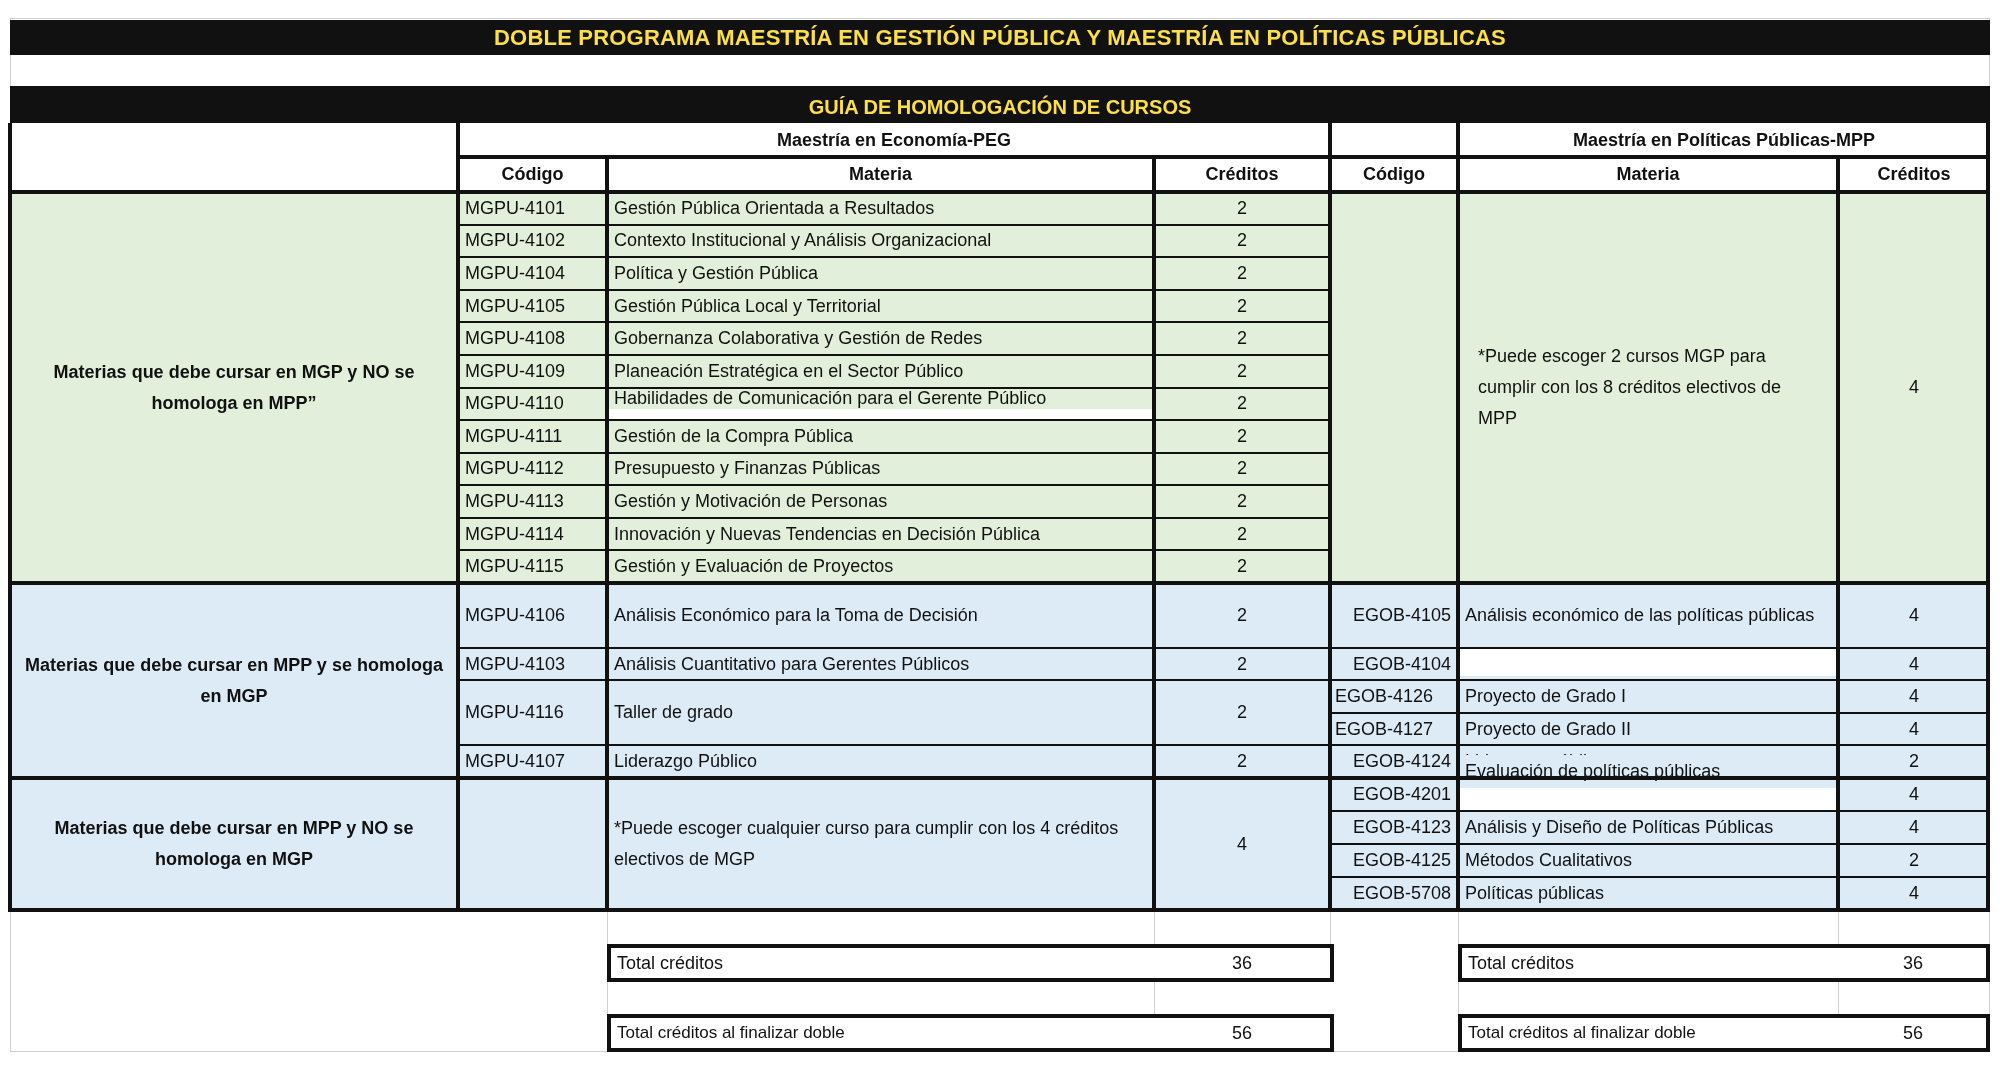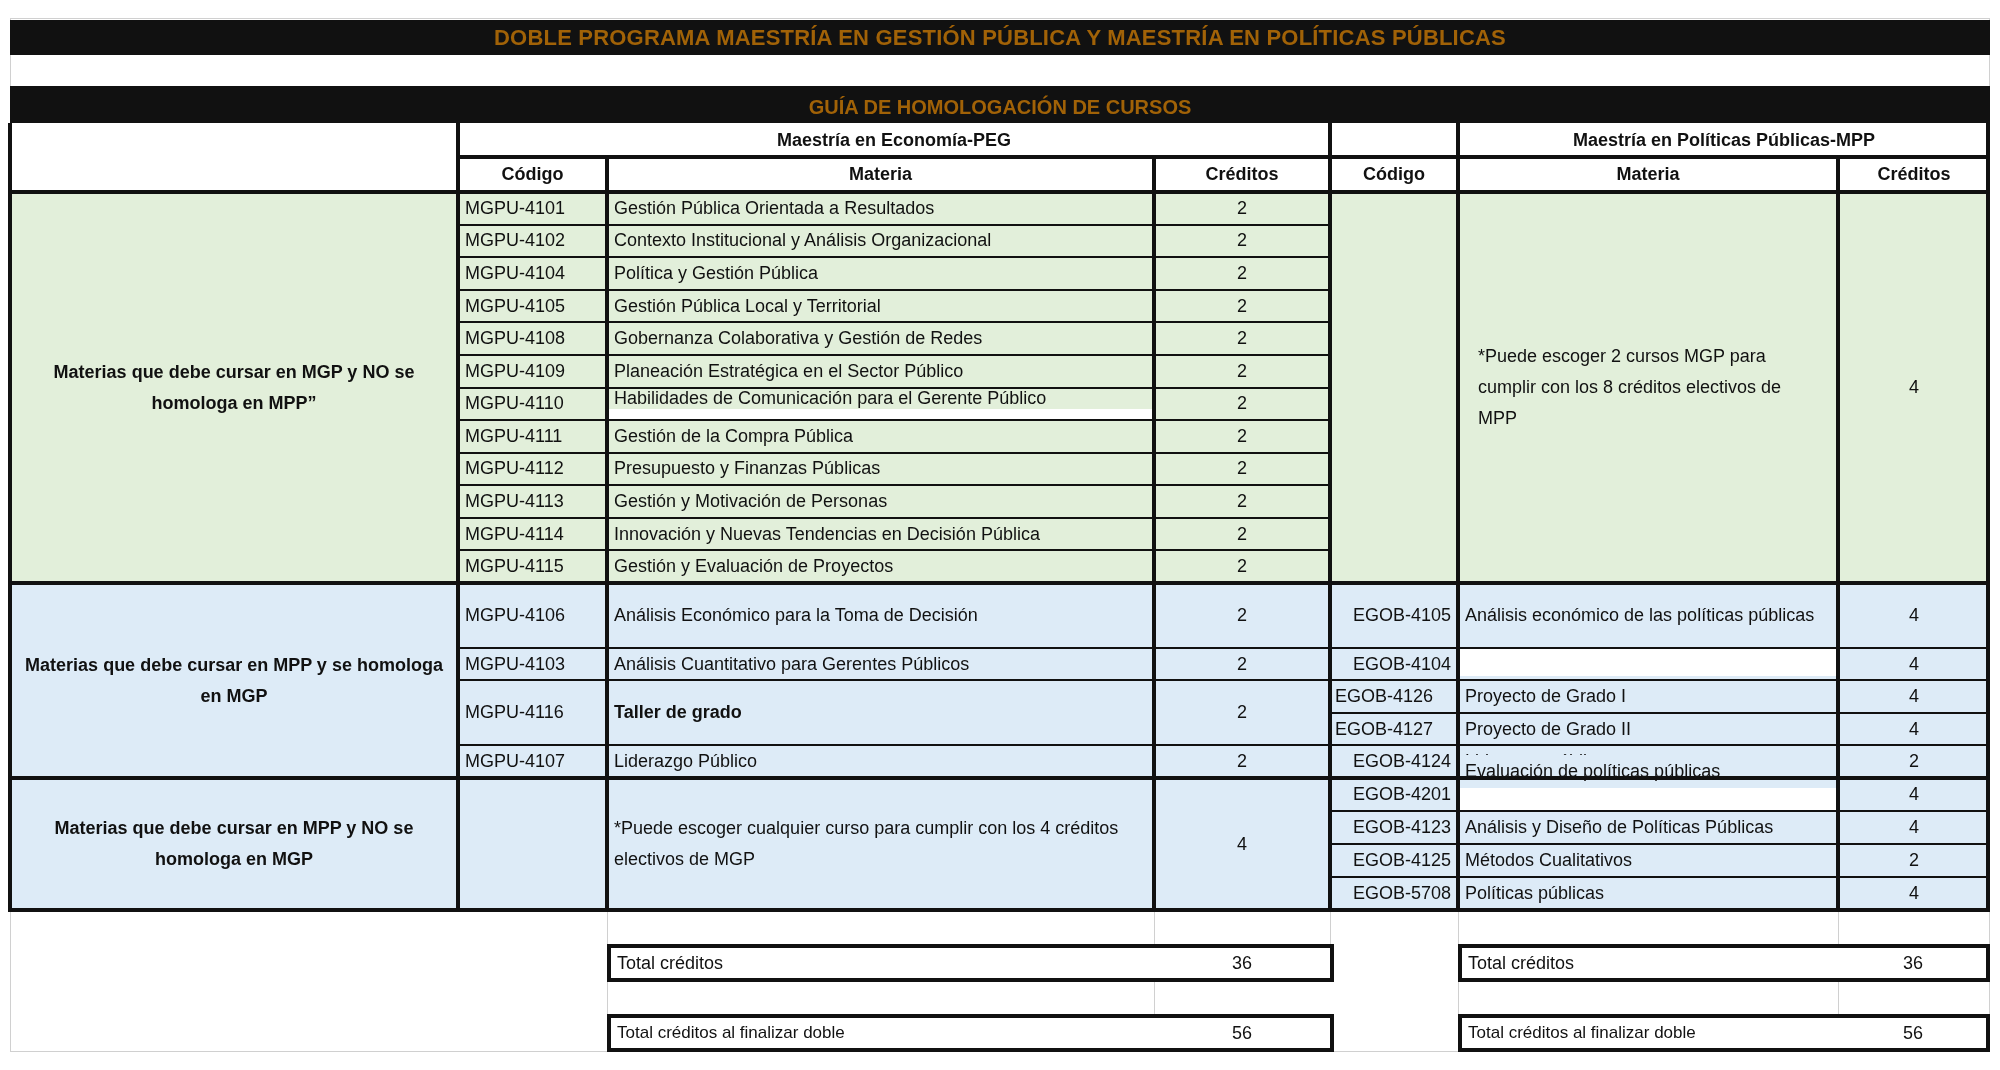--- a/index.html
+++ b/index.html
@@ -1,19 +1,19 @@
 <!DOCTYPE html>
 <html><head>
 <meta charset="utf-8">
 <style>
   html, body { margin:0; padding:0; background:#ffffff; }
   body { width:2000px; height:1070px; position:relative; overflow:hidden;
          font-family:"Liberation Sans", "DejaVu Sans", sans-serif; color:#111; }
   .abs { position:absolute; box-sizing:border-box; }
-  .bar { background:#111111; color:#a16207; font-weight:bold; display:flex; align-items:center; justify-content:center; }
+  .bar { background:#111111; color:#fde047; font-weight:bold; display:flex; align-items:center; justify-content:center; }
   .title { font-size:22px; letter-spacing:0.2px; }
   .subtitle { font-size:20px; }
   .cell { position:absolute; box-sizing:border-box; display:flex; align-items:center; font-size:18px; padding:0 7px; overflow:hidden; white-space:nowrap; }
   .center { justify-content:center; text-align:center; }
   .hdr { font-weight:bold; font-size:18px; background:#ffffff; justify-content:center; }
   .green { background:#e2efda; }
   .blue { background:#ddebf7; }
   .wrap { white-space:normal; line-height:31px; }
   .bold { font-weight:bold; }
   .hline { position:absolute; height:0; border-top:2px solid #111; }
@@ -100,21 +100,21 @@
 
 <div class="cell blue" style="left:458px;top:583px;width:149px;height:65px;">MGPU-4106</div>
 <div class="cell blue" style="left:607px;top:583px;width:547px;height:65px;">Análisis Económico para la Toma de Decisión</div>
 <div class="cell blue center" style="left:1154px;top:583px;width:176px;height:65px;">2</div>
 
 <div class="cell blue" style="left:458px;top:648px;width:149px;height:32px;text-align:right;">MGPU-4103</div>
 <div class="cell blue" style="left:607px;top:648px;width:547px;height:32px;">Análisis Cuantitativo para Gerentes Públicos</div>
 <div class="cell blue center" style="left:1154px;top:648px;width:176px;height:32px;">2</div>
 
 <div class="cell blue" style="left:458px;top:680px;width:149px;height:65px;">MGPU-4116</div>
-<div class="cell blue" style="left:607px;top:680px;width:547px;height:65px;font-weight:bold;">Taller de grado</div>
+<div class="cell blue" style="left:607px;top:680px;width:547px;height:65px;">Taller de grado</div>
 <div class="cell blue center" style="left:1154px;top:680px;width:176px;height:65px;">2</div>
 
 <div class="cell blue" style="left:458px;top:745px;width:149px;height:33px;">MGPU-4107</div>
 <div class="cell blue" style="left:607px;top:745px;width:547px;height:33px;">Liderazgo Público</div>
 <div class="cell blue center" style="left:1154px;top:745px;width:176px;height:33px;">2</div>
 
 <div class="cell blue" style="left:1330px;top:583px;width:128px;height:65px;justify-content:flex-end;">EGOB-4105</div>
 <div class="cell blue" style="left:1458px;top:583px;width:380px;height:65px;">Análisis económico de las políticas públicas</div>
 <div class="cell blue center" style="left:1838px;top:583px;width:152px;height:65px;">4</div>
 

